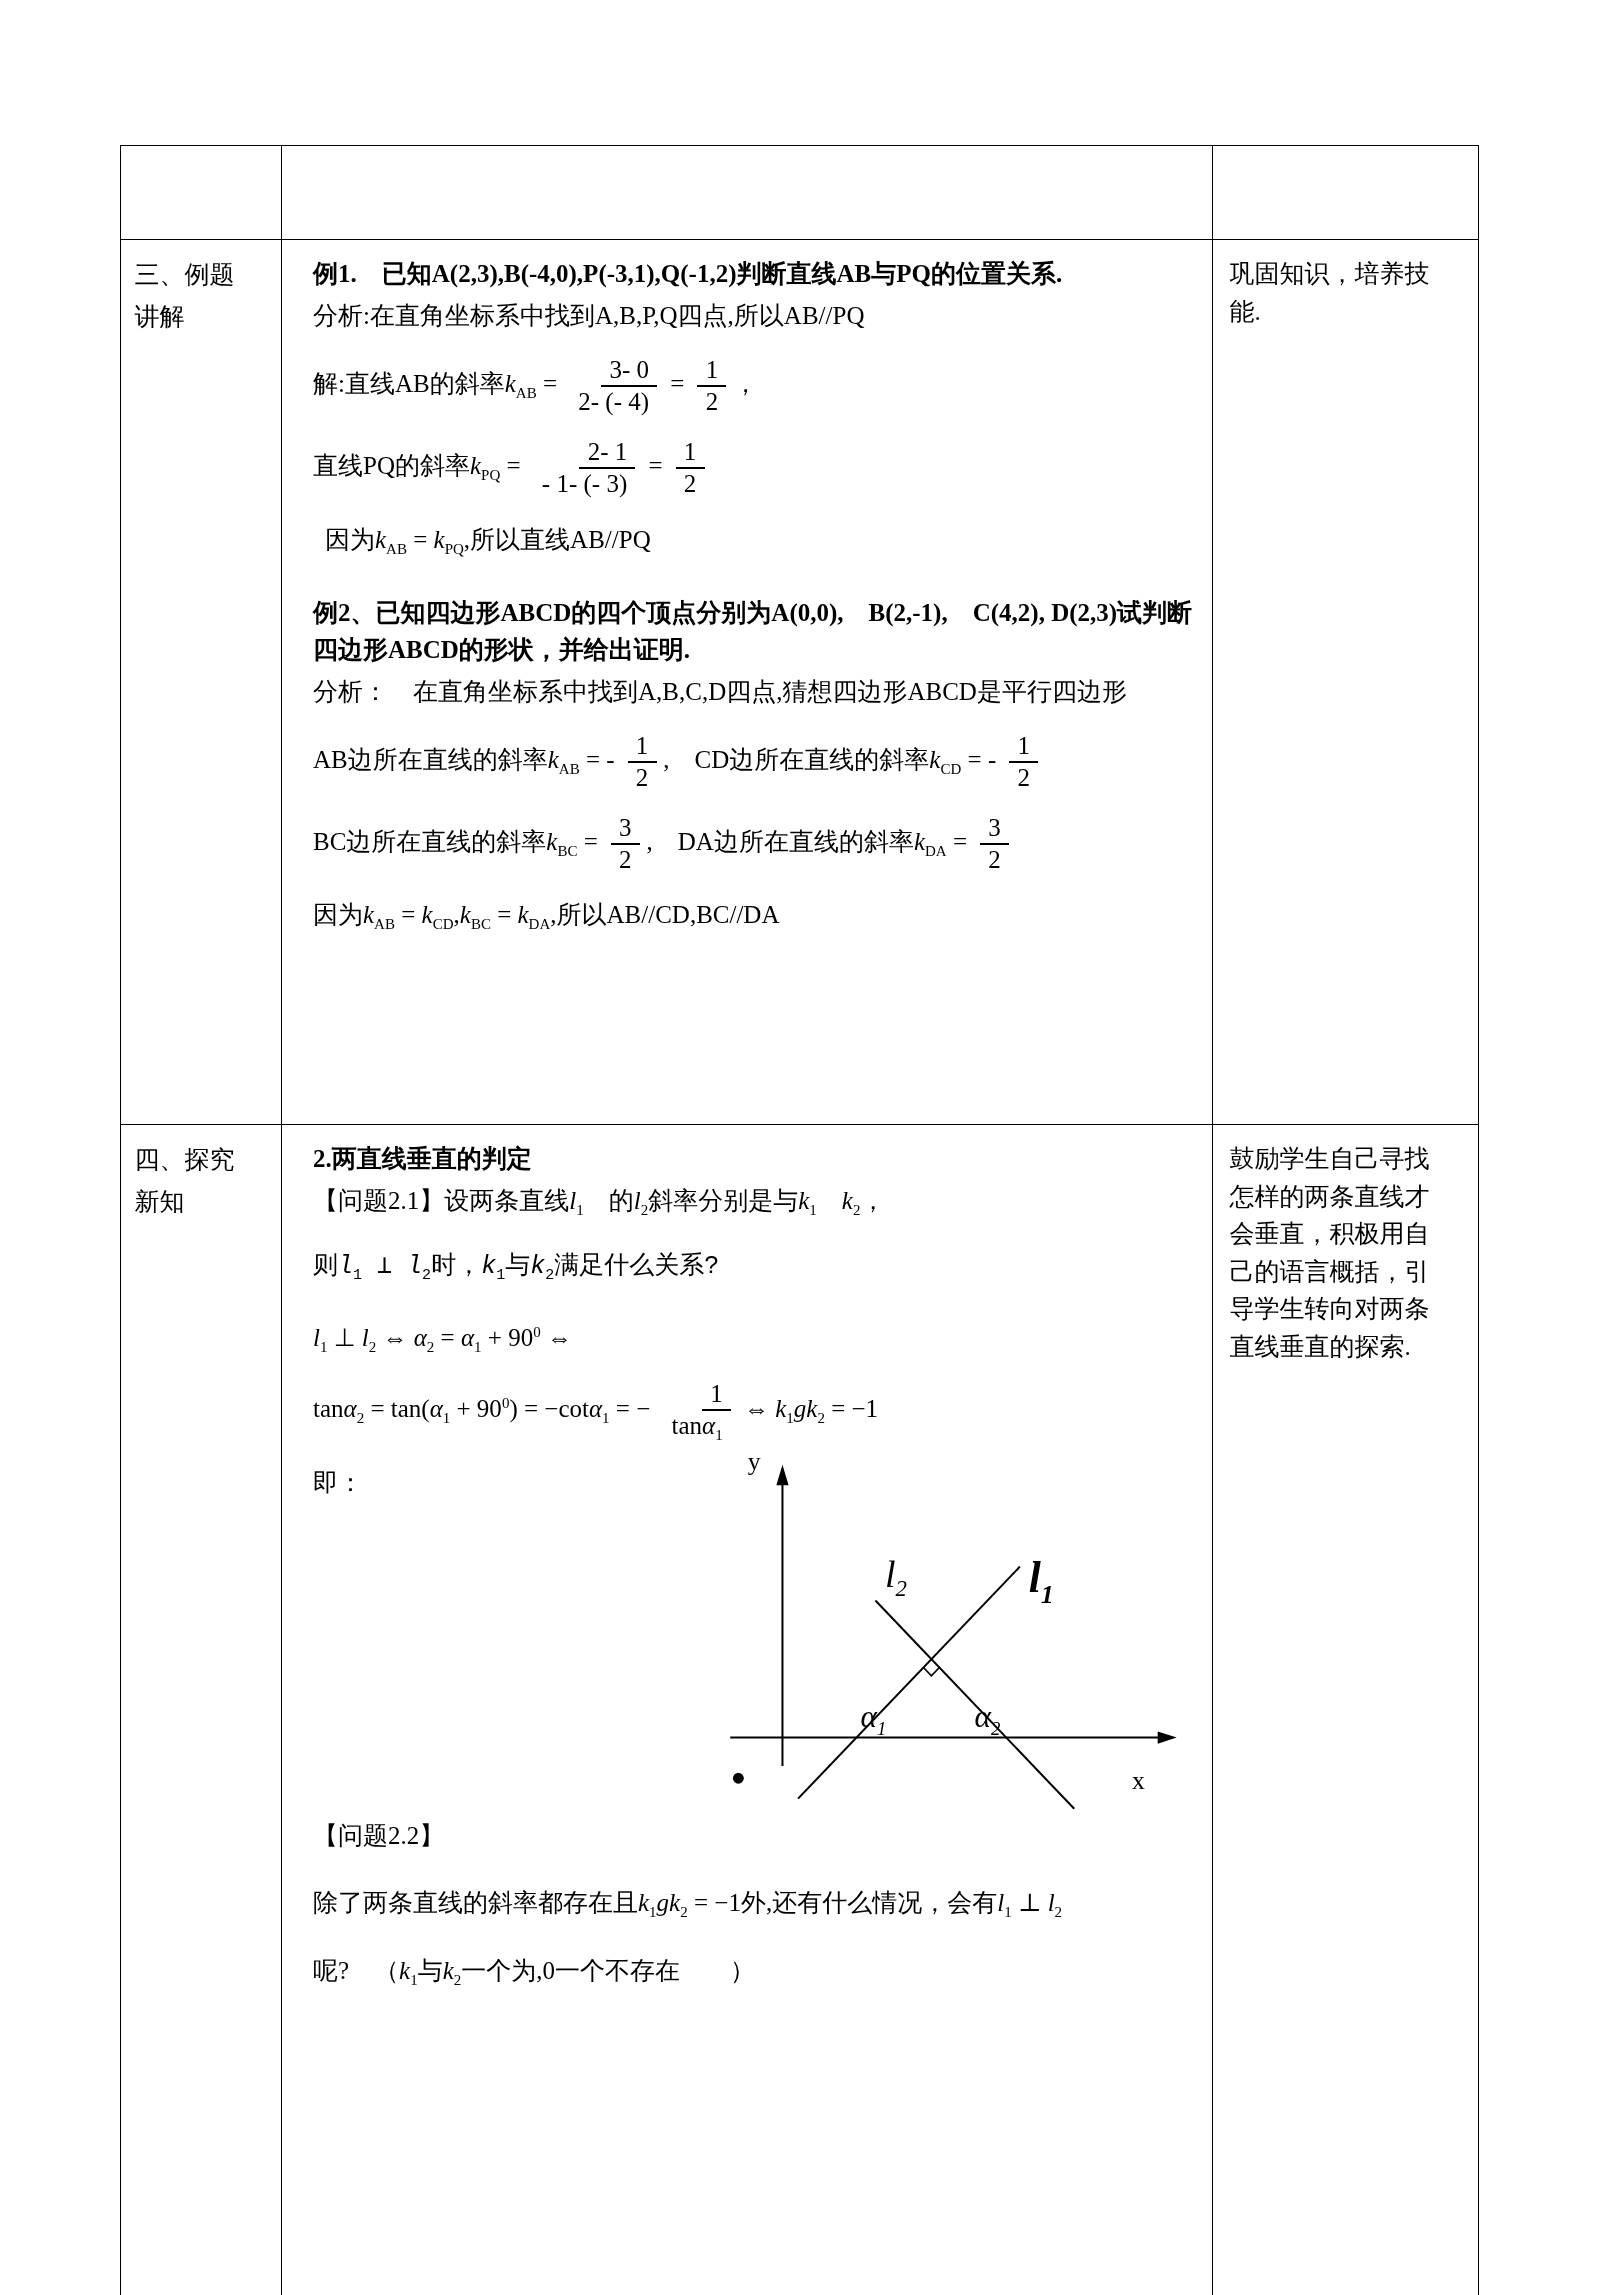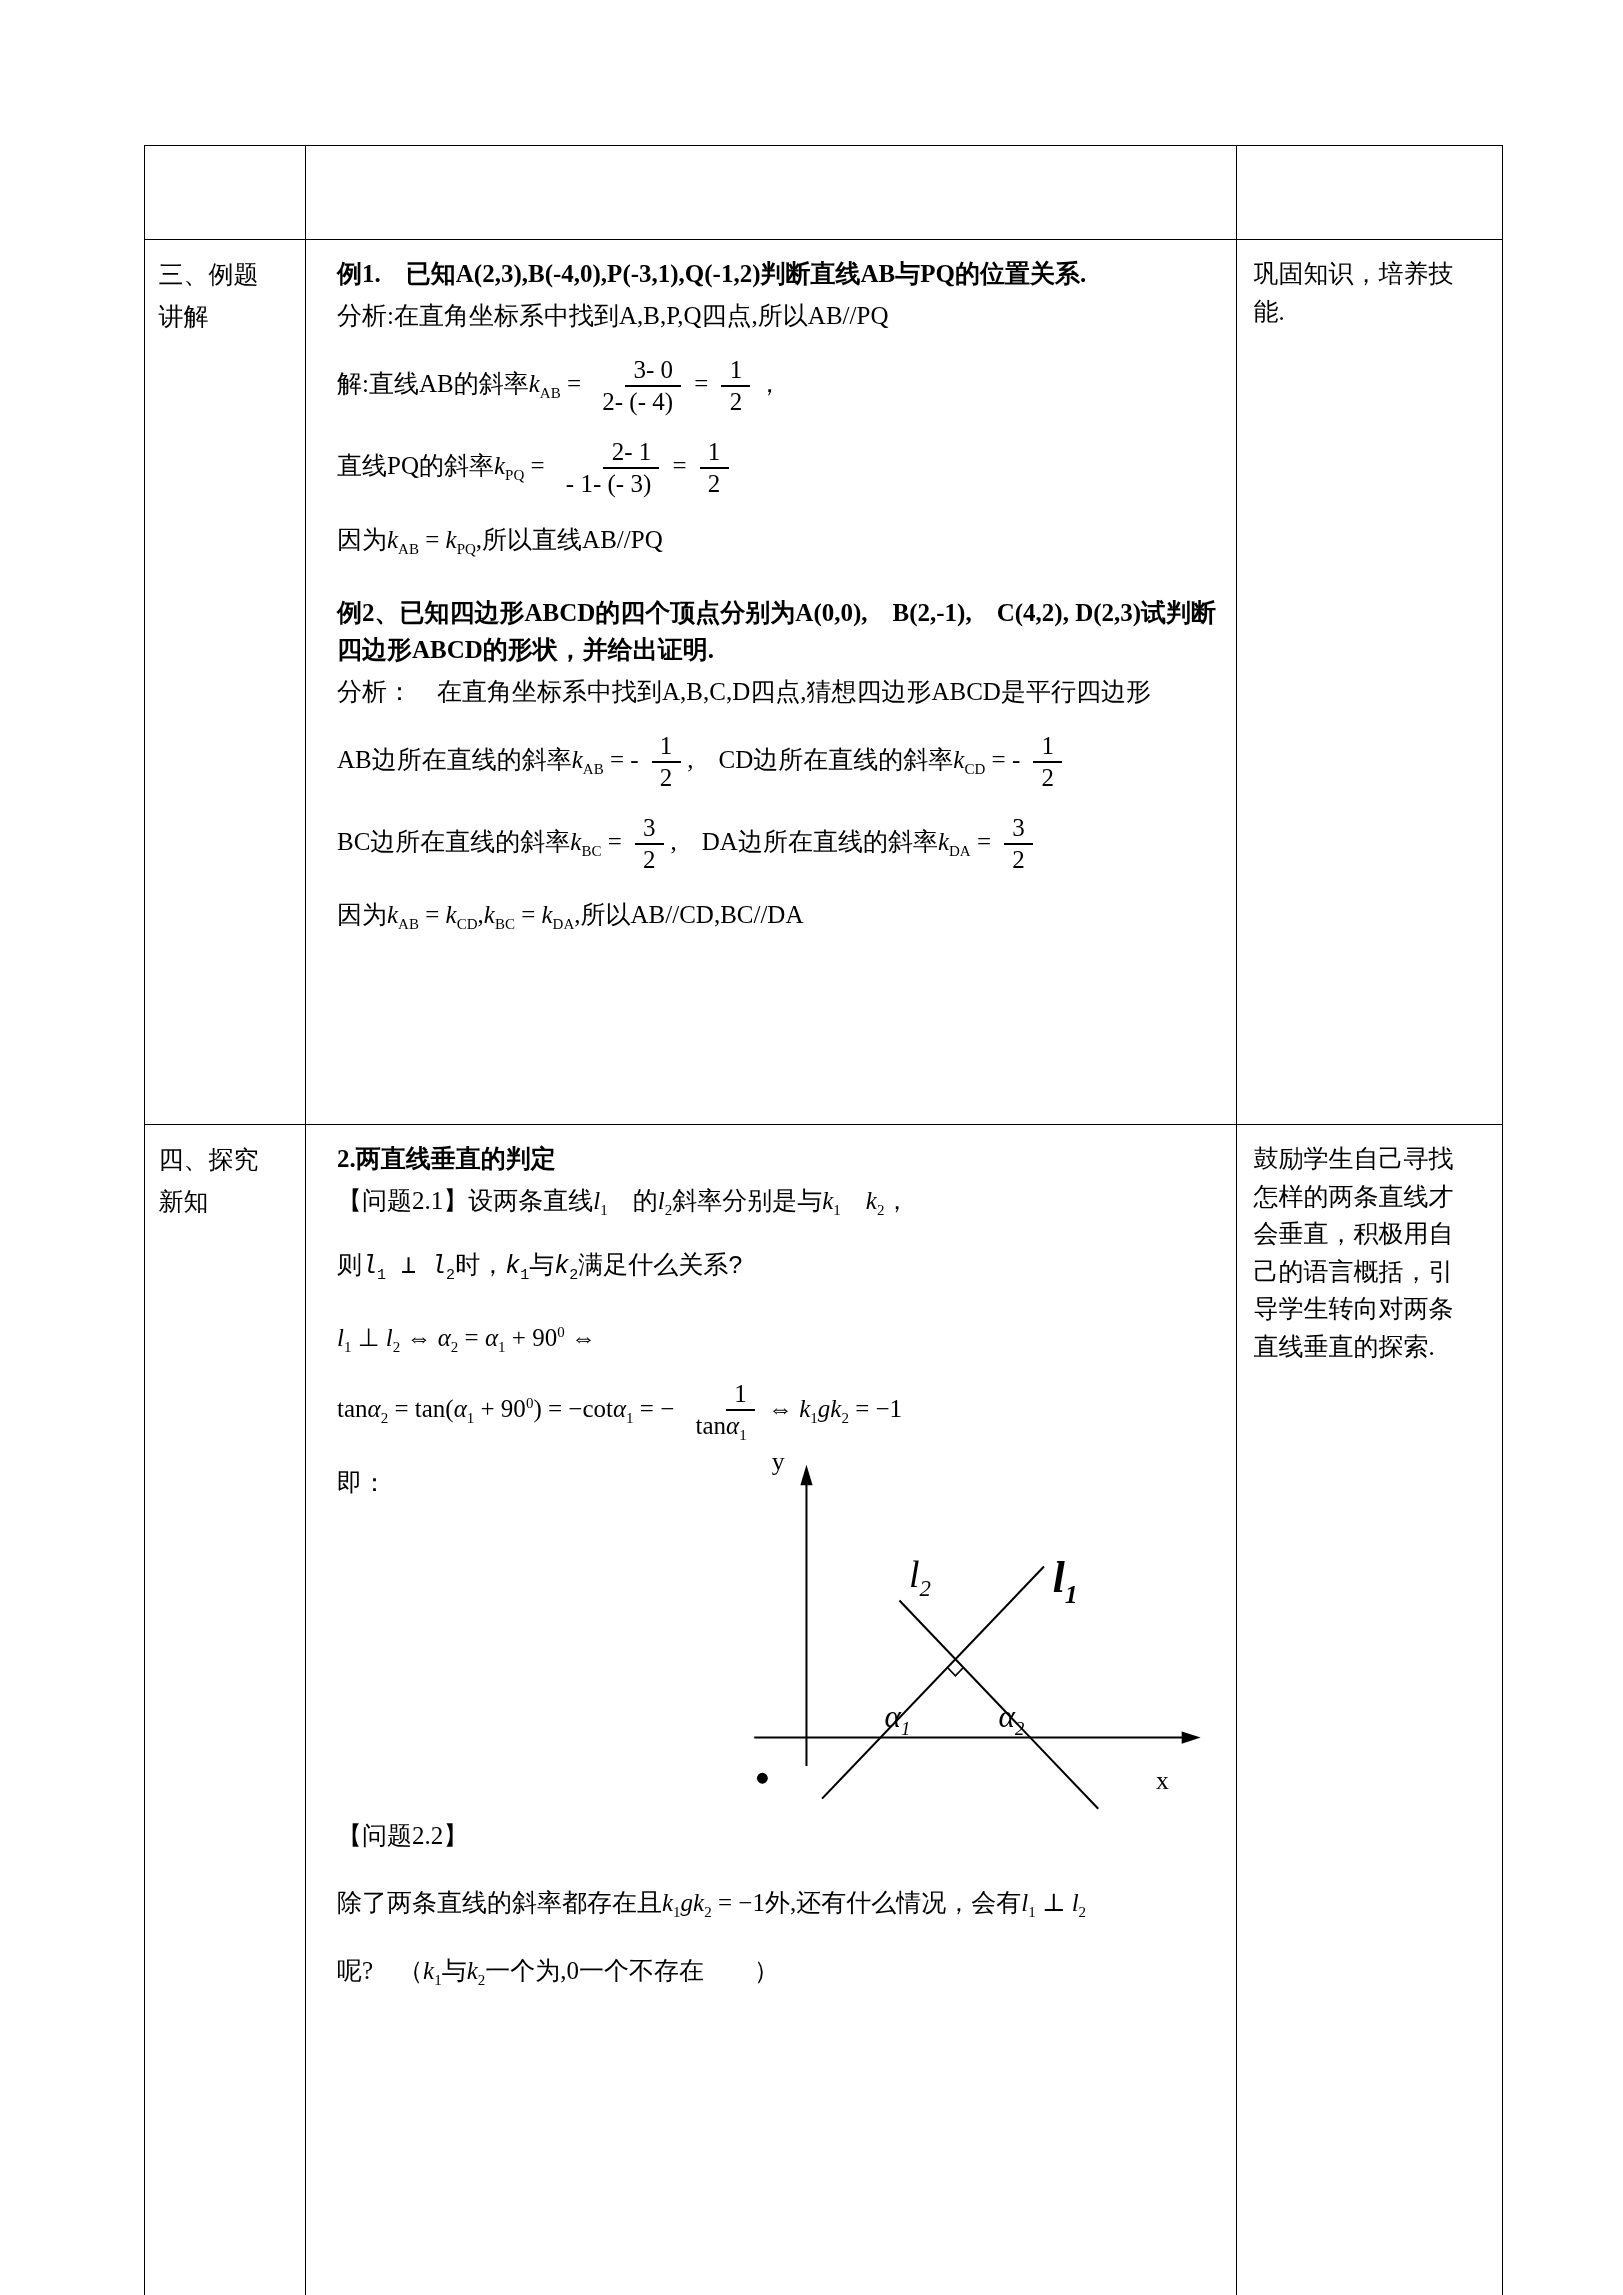--- a/index.html
+++ b/index.html
@@ -10,21 +10,21 @@
     height: 2295px;
     background: #ffffff;
     color: #000000;
     font-family: "Liberation Serif", "DejaVu Serif", serif;
     font-size: 25px;
     line-height: 1.5;
     overflow: hidden;
   }
   .doc-table {
     position: absolute;
-    left: 144px;
+    left: 120px;
     top: 145px;
     width: 1359px;
     height: 2150px;
     border: 1.4px solid #000;
     border-bottom: none;
     display: flex;
     flex-direction: column;
   }
   .row { display: flex; align-items: stretch; flex: none; }
   .row + .row { border-top: 1.4px solid #000; }
@@ -33,21 +33,21 @@
   .row-explore { flex: 1; }
   .cell { overflow: hidden; }
   .c-left  { width: 160px; flex: none; padding: 12.3px 9.5px 0 13.6px; }
   .c-mid   { width: 931px; flex: none; border-left: 1.4px solid #000; padding: 11px 19px 0 31px; }
   .c-right { flex: 1; border-left: 1.4px solid #000; padding: 11px 26px 0 16.4px; }
 
   .line { margin: 4.1px 0; }
   .b { font-weight: bold; }
   .f { margin: 20.5px 0; }          
   .m { margin: 16.4px 0; }          
-  .mt { margin-top: 22px; }
+  .mt { margin-top: 22px; margin-left: 12px; }
   .t2 { margin-top: 33px; }
   .q1b { margin-top: 27px; font-family: Liberation Mono, monospace; }
   .m1 { margin-top: 31px; font-family: Liberation Serif, serif; }
   .big { font-size: 37px; margin: 22px 0 2.7px 68px; }
   .sp { margin: 29px 0; }
 
   i { font-style: italic; }
   sub, sup { font-size: 60%; }
 
   .frac {

